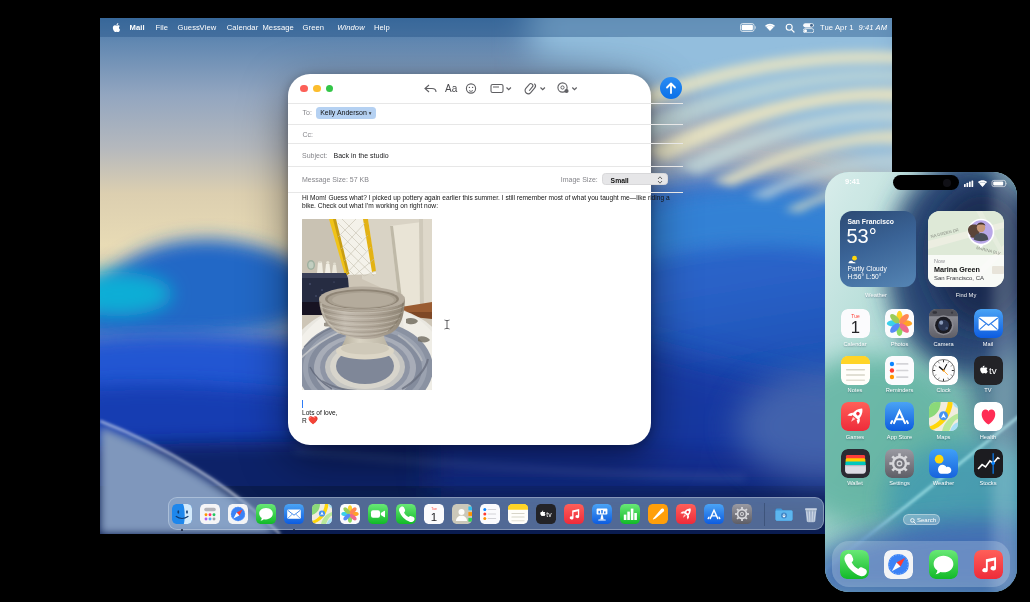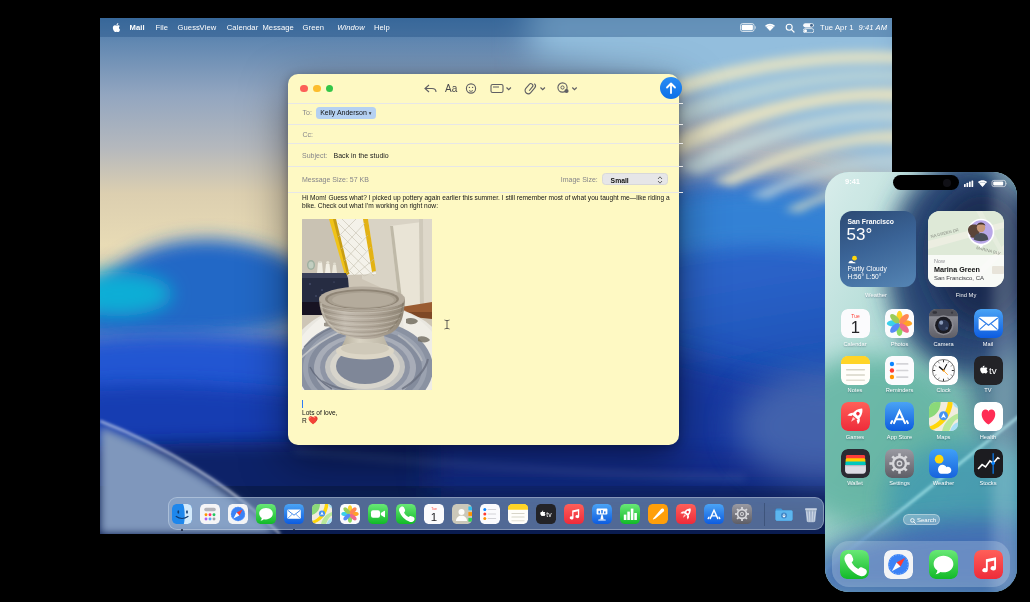--- a/index.html
+++ b/index.html
@@ -4,21 +4,21 @@
 <style>
   * { margin:0; padding:0; box-sizing:border-box; }
   html,body { width:1030px; height:602px; background:#000; overflow:hidden; }
   body { font-family:"Liberation Sans", sans-serif; position:relative; }
   #desktop { position:absolute; left:100px; top:18px; width:792px; height:516px; overflow:hidden; }
   #wall { position:absolute; left:0; top:0; }
   
   #menubar { position:absolute; left:0; top:0; width:792px; height:19px; color:#fff; font-size:7.6px; }
   #menubar .mi { position:absolute; top:4.5px; letter-spacing:0.1px; }
   
-  #mailwin { position:absolute; left:188px; top:56px; width:391px; height:371px; background:#fef9c3; border-radius:10px; box-shadow:0 15px 45px rgba(0,0,10,0.5), 0 2px 10px rgba(0,0,10,0.3); }
+  #mailwin { position:absolute; left:188px; top:56px; width:363px; height:371px; background:#ffffff; border-radius:22px; box-shadow:0 15px 45px rgba(0,0,10,0.5), 0 2px 10px rgba(0,0,10,0.3); }
   .tl { position:absolute; top:10.65px; width:7.5px; height:7.5px; border-radius:50%; }
   .sep { position:absolute; left:0; width:395px; height:1px; background:#e7e7e7; }
   .flabel { position:absolute; color:#85858a; font-size:7px; }
   .fval { position:absolute; color:#1c1c1e; font-size:7px; }
   
   #dock { position:absolute; left:68px; top:479px; width:656px; height:33px; background:rgba(140,170,205,0.55); border:0.5px solid rgba(255,255,255,0.3); border-radius:9px; }
   .di { position:absolute; top:6px; width:20px; height:20px; border-radius:4.5px; }
   
   #phone { position:absolute; left:825px; top:172px; width:192px; height:420px; border-radius:24px; overflow:hidden; background:#9fd0d8; }
   .applabel { position:absolute; color:#fff; font-size:5.7px; text-align:center; width:44px; text-shadow:0 0.5px 1.5px rgba(0,30,60,0.4); }
@@ -682,21 +682,21 @@
         <rect x="7.5" y="1.4" width="1.7" height="6.6" rx="0.5"></rect>
       <path d="M18.5,8 L15.2,4.4 C17,2.8 19.9,2.8 21.7,4.4 Z M13.9,3 C16.5,0.6 20.5,0.6 23.1,3 L21.9,4.2 C19.9,2.5 17.1,2.5 15.1,4.2 Z"></path>
       <rect x="28" y="1.4" width="13.6" height="6.2" rx="1.8" fill="none" stroke="#fff" stroke-width="0.8" opacity="0.75"></rect>
       <rect x="29.2" y="2.6" width="10" height="3.8" rx="1"></rect>
       <path d="M42.3,3.4 C43,3.8 43,5 42.3,5.6 Z" opacity="0.75"></path>
     </g>
   </svg>
 
   <div style="position:absolute; left:15px; top:38.5px; width:76px; height:76.5px; border-radius:12px; background:linear-gradient(160deg,#2c4a74 0%,#3a6396 45%,#5585b4 100%); overflow:hidden;">
     <div style="position:absolute; left:7.5px; top:7.5px; color:#fff; font-size:6.8px; font-weight:bold;">San Francisco</div>
-    <div style="position:absolute; left:6.5px; top:14px; color:#fff; font-size:17px; font-weight:400;">53°</div>
+    <div style="position:absolute; left:6.5px; top:14px; color:#fff; font-size:20px; font-weight:400;">53°</div>
     <svg style="position:absolute; left:7px; top:44.5px;" width="12" height="9" viewBox="0 0 12 9">
       <circle cx="7.5" cy="3.2" r="2.4" fill="#ffd60a"></circle>
       <path d="M1.5,8.2 C1.5,6.8 2.6,5.7 4,5.7 C4.9,5.7 5.8,6.2 6.2,7 C6.4,6.9 6.7,6.9 6.9,6.9 C7.9,6.9 8.7,7.7 8.7,8.2 Z" fill="#fff"></path>
     </svg>
     <div style="position:absolute; left:7.5px; top:54px; color:#fff; font-size:6.6px;">Partly Cloudy</div>
     <div style="position:absolute; left:7.5px; top:62.5px; color:#fff; font-size:6.6px;">H:56° L:50°</div>
   </div>
   <div class="applabel" style="left:51px; top:119.5px; width:44px; margin-left:-22px; font-size:5.8px; opacity:0.95;">Weather</div>
   <div style="position:absolute; left:103px; top:38.5px; width:76px; height:76.5px; border-radius:12px; overflow:hidden; background:#dde8d8;">
     <svg width="80" height="78" viewBox="0 0 80 78">

